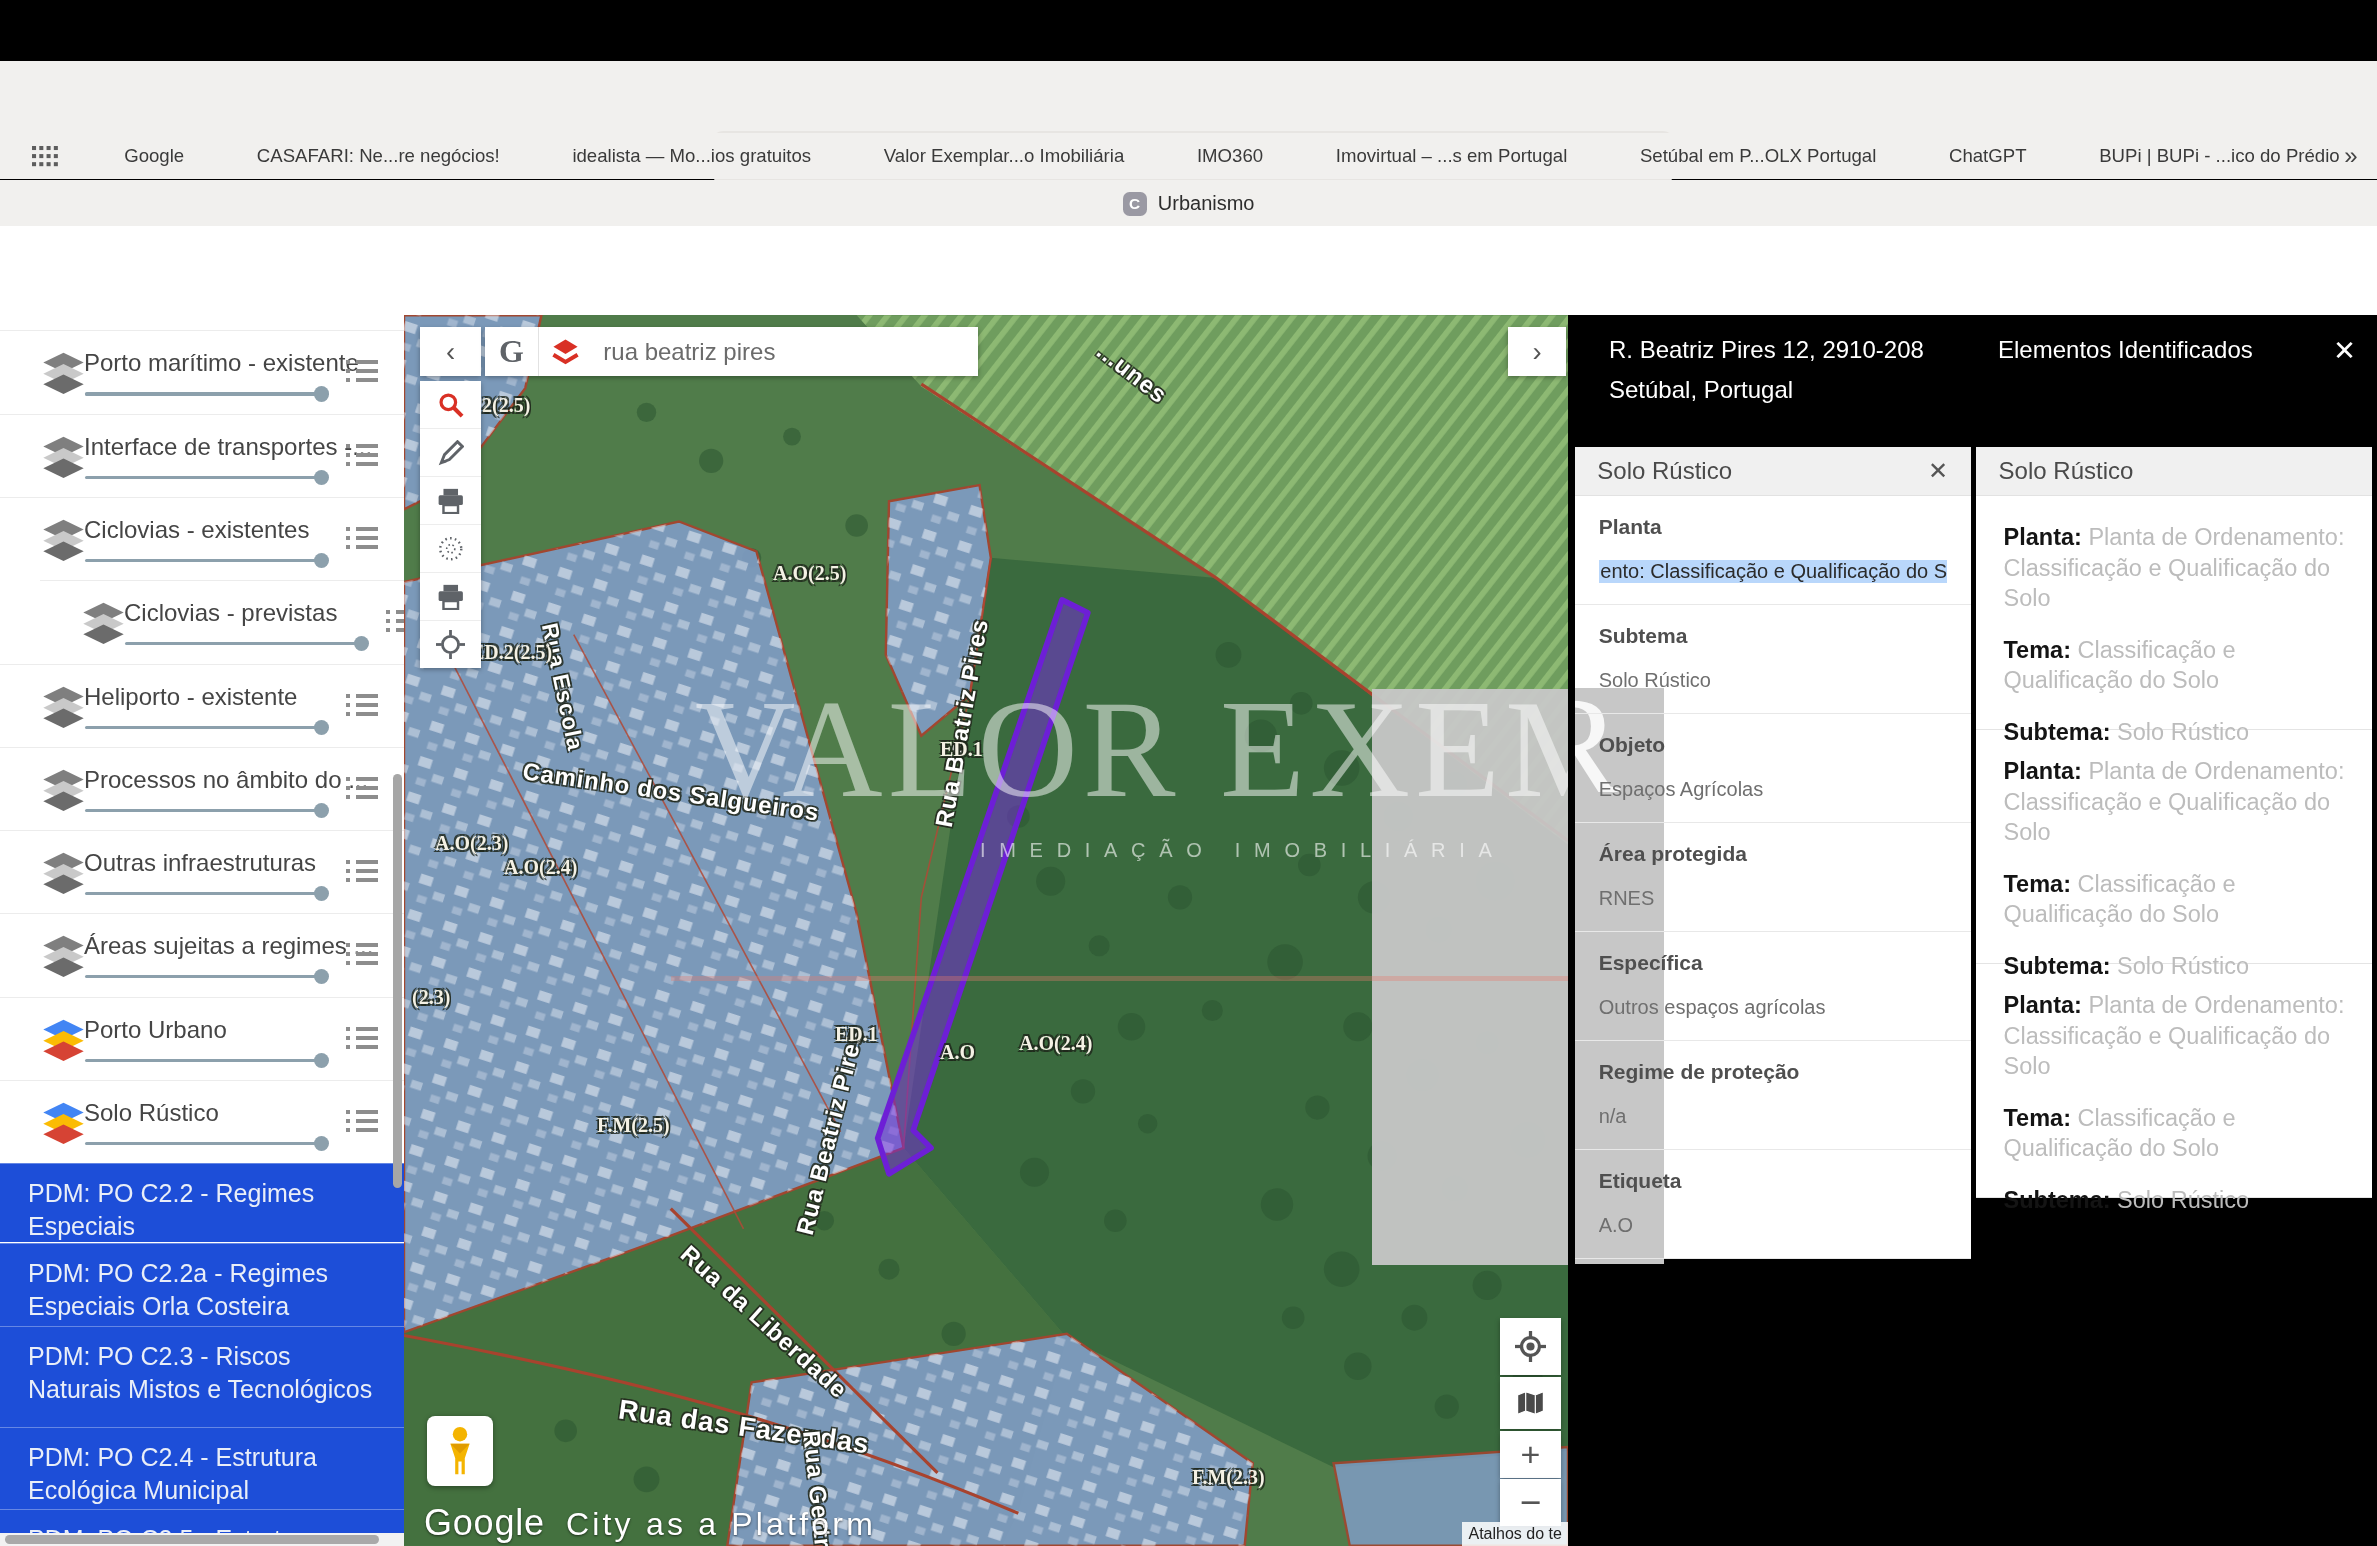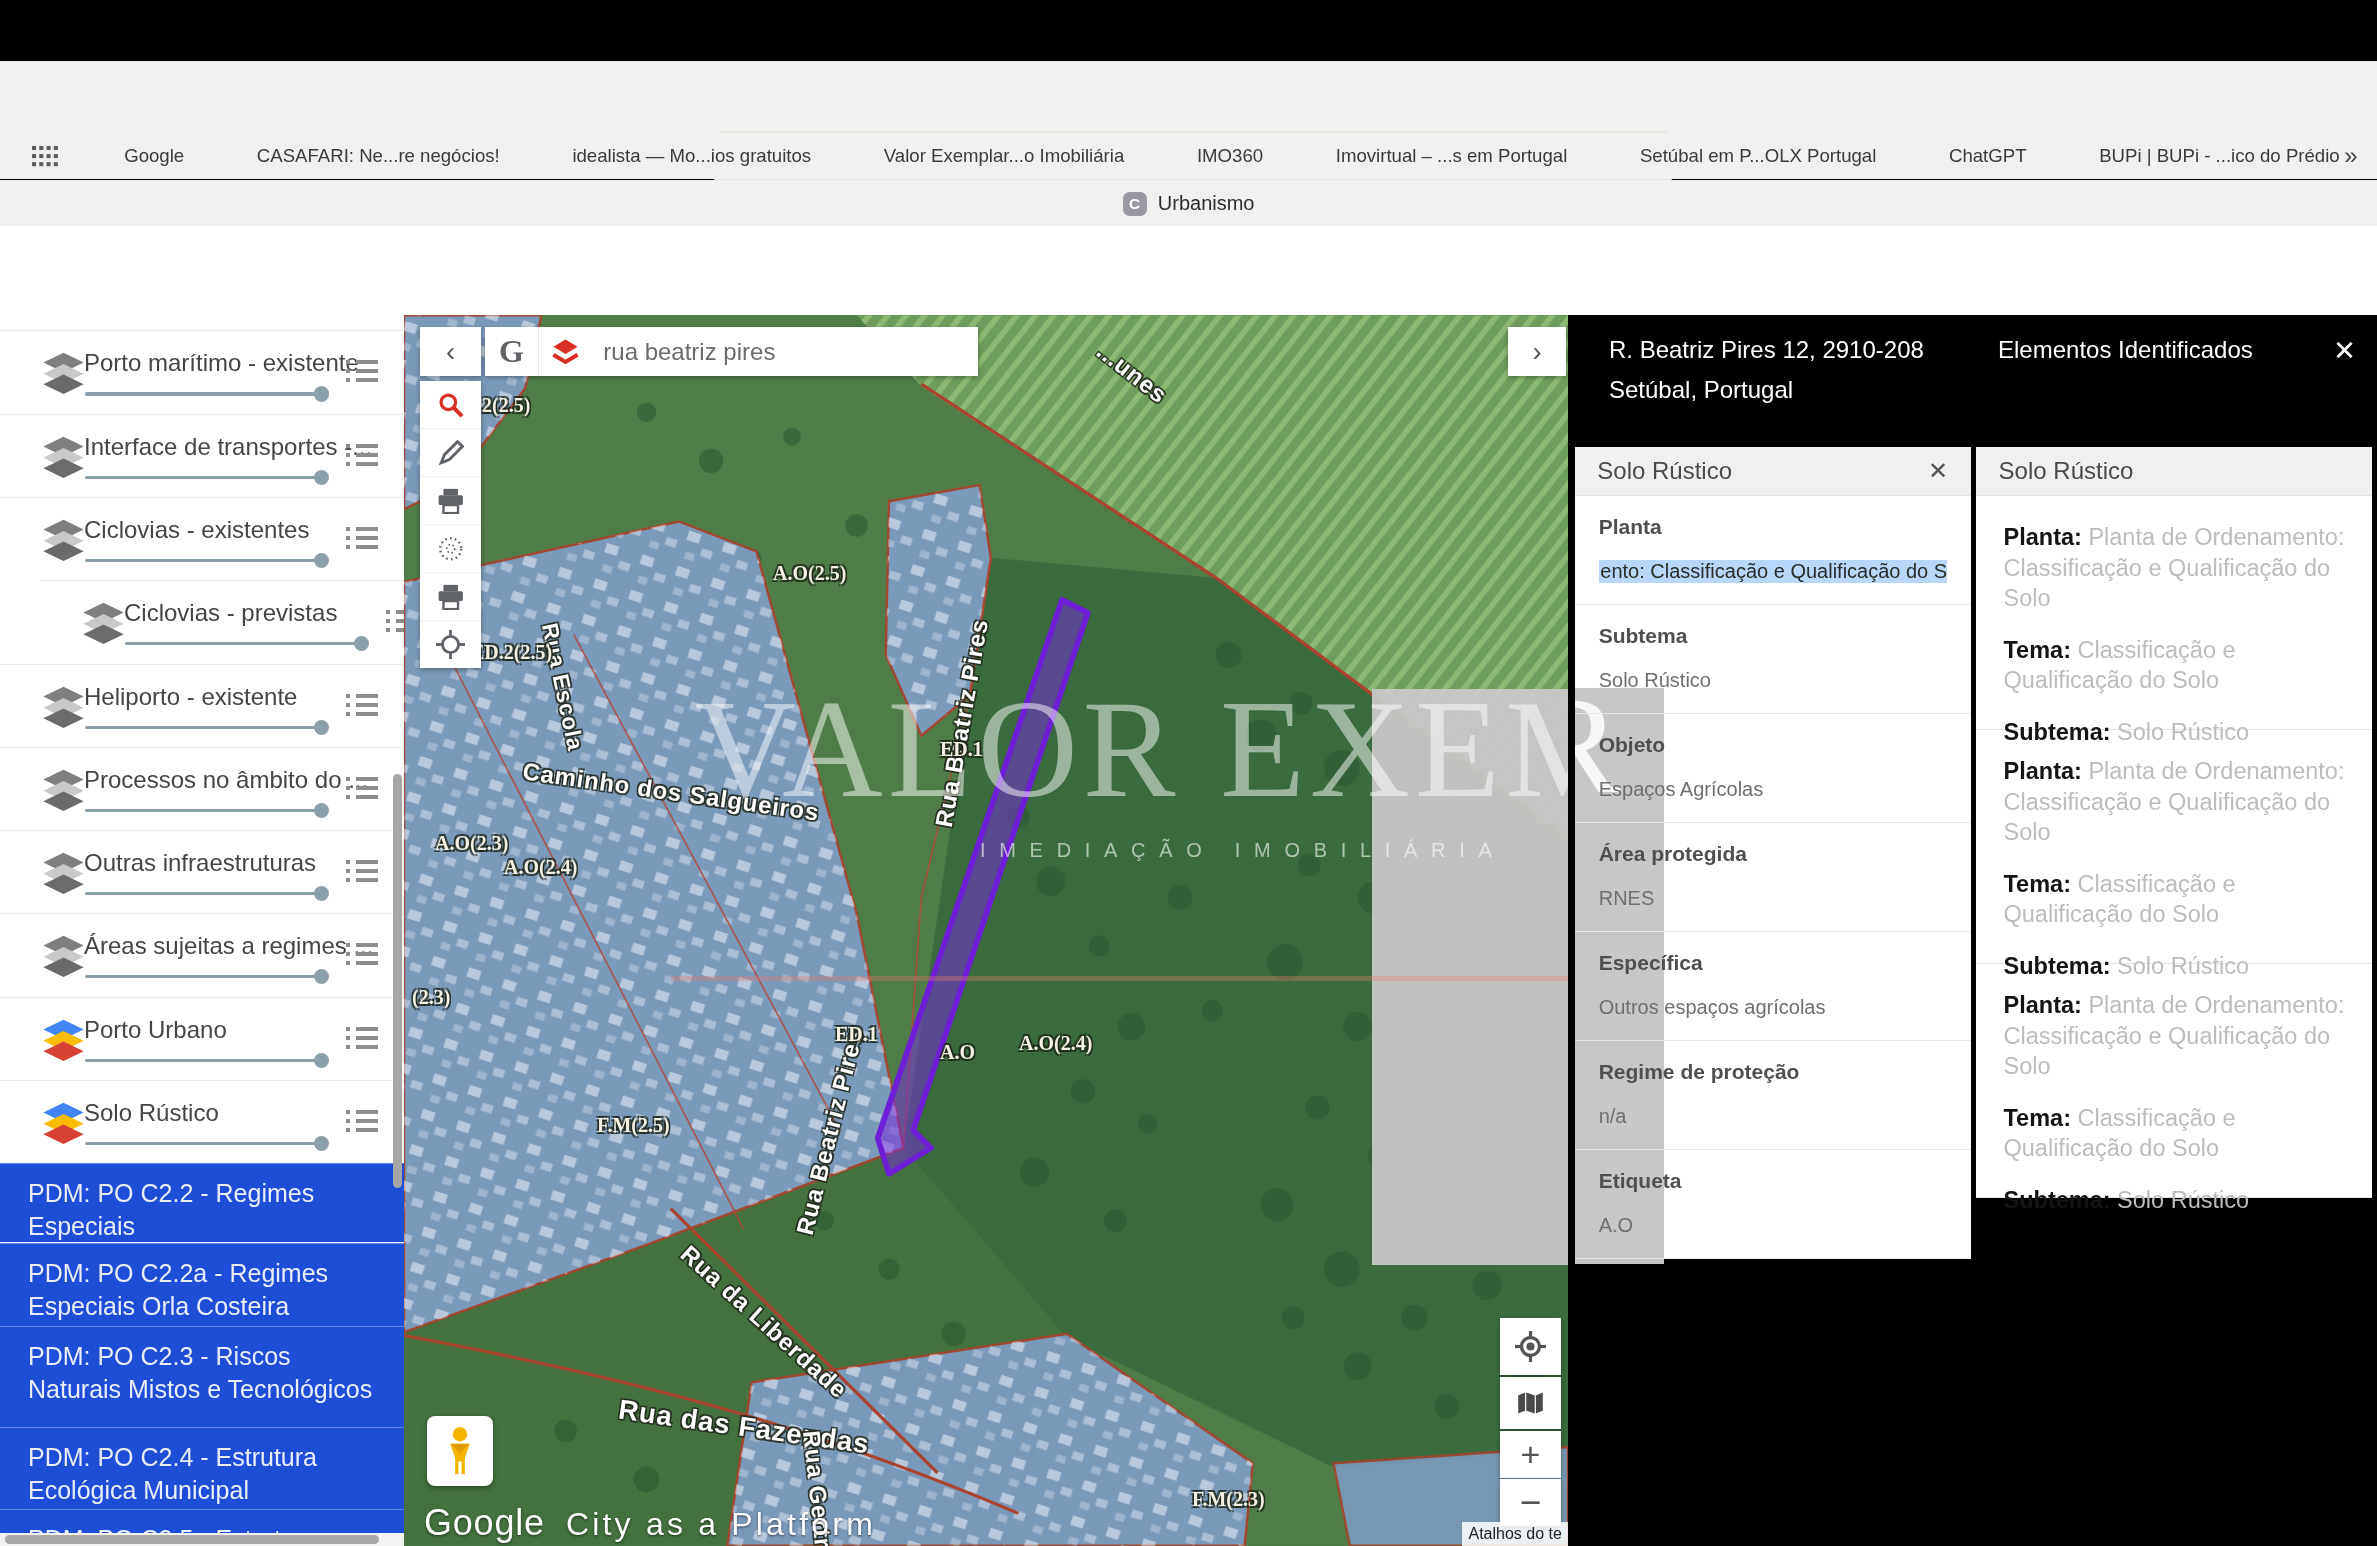--- a/index.html
+++ b/index.html
@@ -590,21 +590,21 @@
       <span class="zone-label" style="left: 369px; top: 247px;">A.O(2.5)</span>
       <span class="zone-label" style="left: 67px; top: 326px;">ED.2(2.5)</span>
       <span class="zone-label" style="left: 31px; top: 517px;">A.O(2.3)</span>
       <span class="zone-label" style="left: 100px; top: 541px;">A.O(2.4)</span>
       <span class="zone-label" style="left: 8px; top: 671px;">(2.3)</span>
       <span class="zone-label" style="left: 536px; top: 423px;">ED.1</span>
       <span class="zone-label" style="left: 431px; top: 708px;">ED.1</span>
       <span class="zone-label" style="left: 536px; top: 726px;">A.O</span>
       <span class="zone-label" style="left: 615px; top: 717px;">A.O(2.4)</span>
       <span class="zone-label" style="left: 193px; top: 799px;">F.M(2.5)</span>
-      <span class="zone-label" style="left: 788px; top: 1151px; margin-top: 22px;">F.M(2.3)</span>
+      <span class="zone-label" style="left: 788px; top: 1151px;">F.M(2.3)</span>
     </div>
 
   <div class="map-btn" id="btn-collapse">‹</div>
   <div id="searchbar">
     <div id="sb-g">G</div>
     <div id="sb-layers">
       <svg width="29" height="29" viewBox="0 0 36 36">
           <polygon points="18,3 33,12 18,21 3,12" fill="#d93025"></polygon>
           <path d="M3 22 L18 31 L33 22" fill="none" stroke="#d93025" stroke-width="5"></path>
         </svg>

